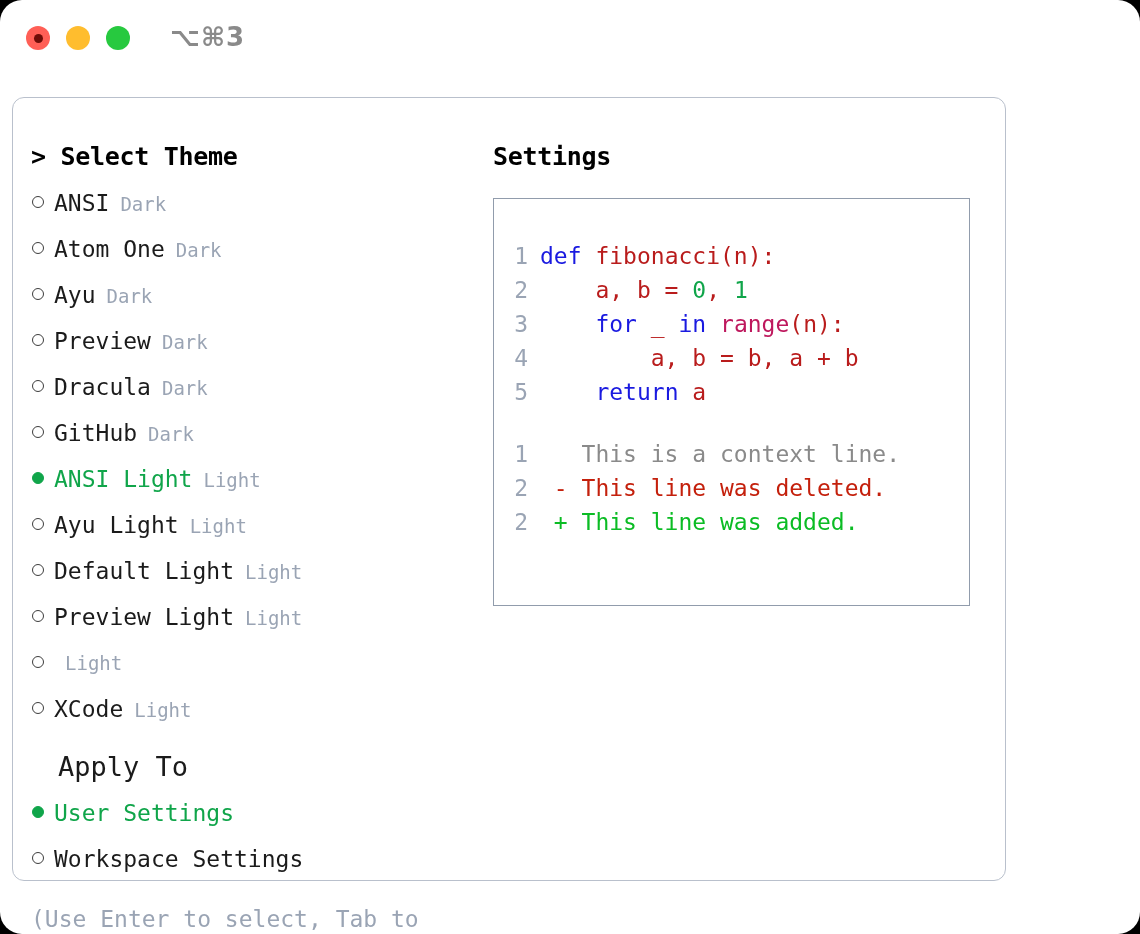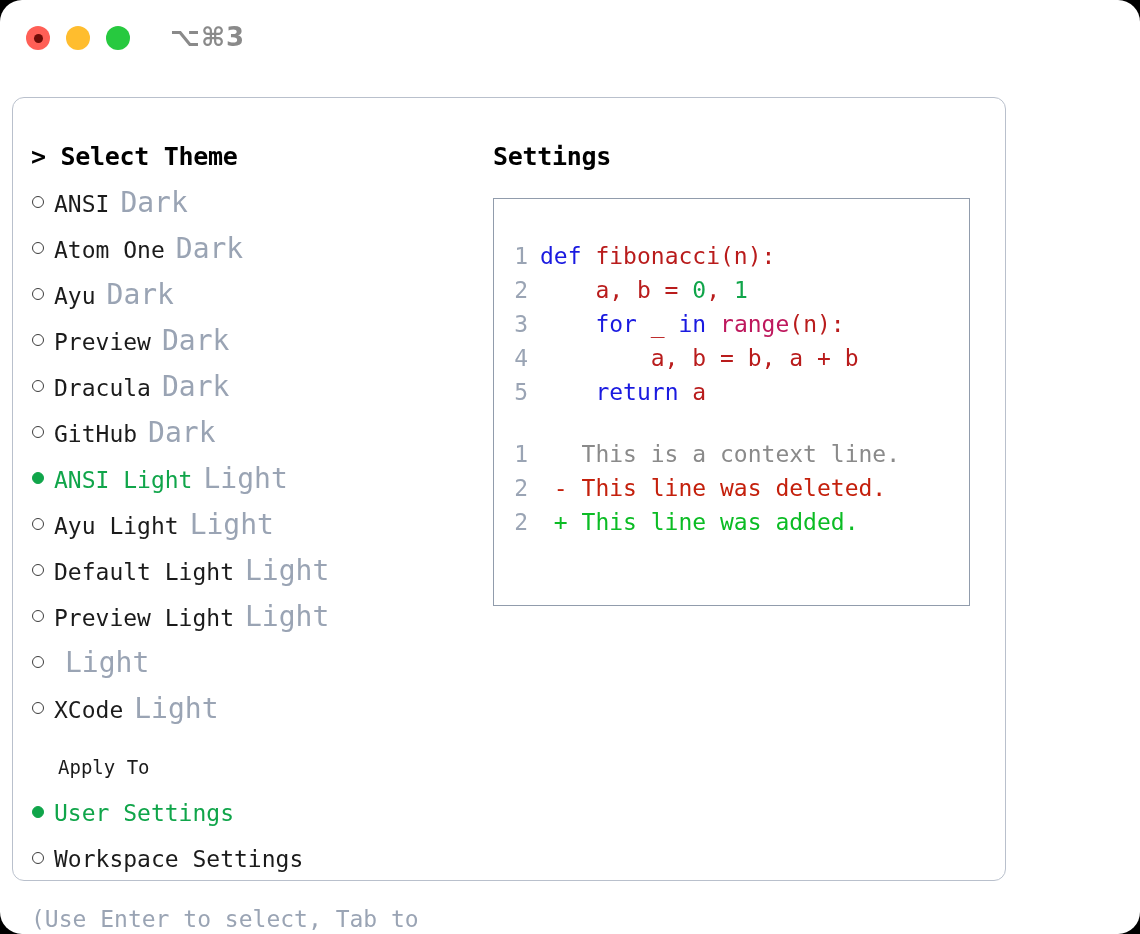--- a/index.html
+++ b/index.html
@@ -142,27 +142,27 @@
     border-color: #10a54a;
     background: #10a54a;
   }
   .opt-label {
     color: #1b1b1b;
     font-size: 23px;
   }
   .opt-row.selected .opt-label { color: #10a54a; }
   .opt-badge {
     color: #9aa4b4;
-    font-size: 28px;
+    font-size: 19px;
     padding-left: 11px;
   }
 
   .section-gap { height: 24px; }
   .section-title {
-    font-size: 19px;
+    font-size: 27px;
     color: #1b1b1b;
     line-height: 34px;
     height: 34px;
     padding-left: 27px;
     white-space: pre;
   }
   .hint {
     margin-top: 26px;
     font-size: 23px;
     color: #9aa4b4;

